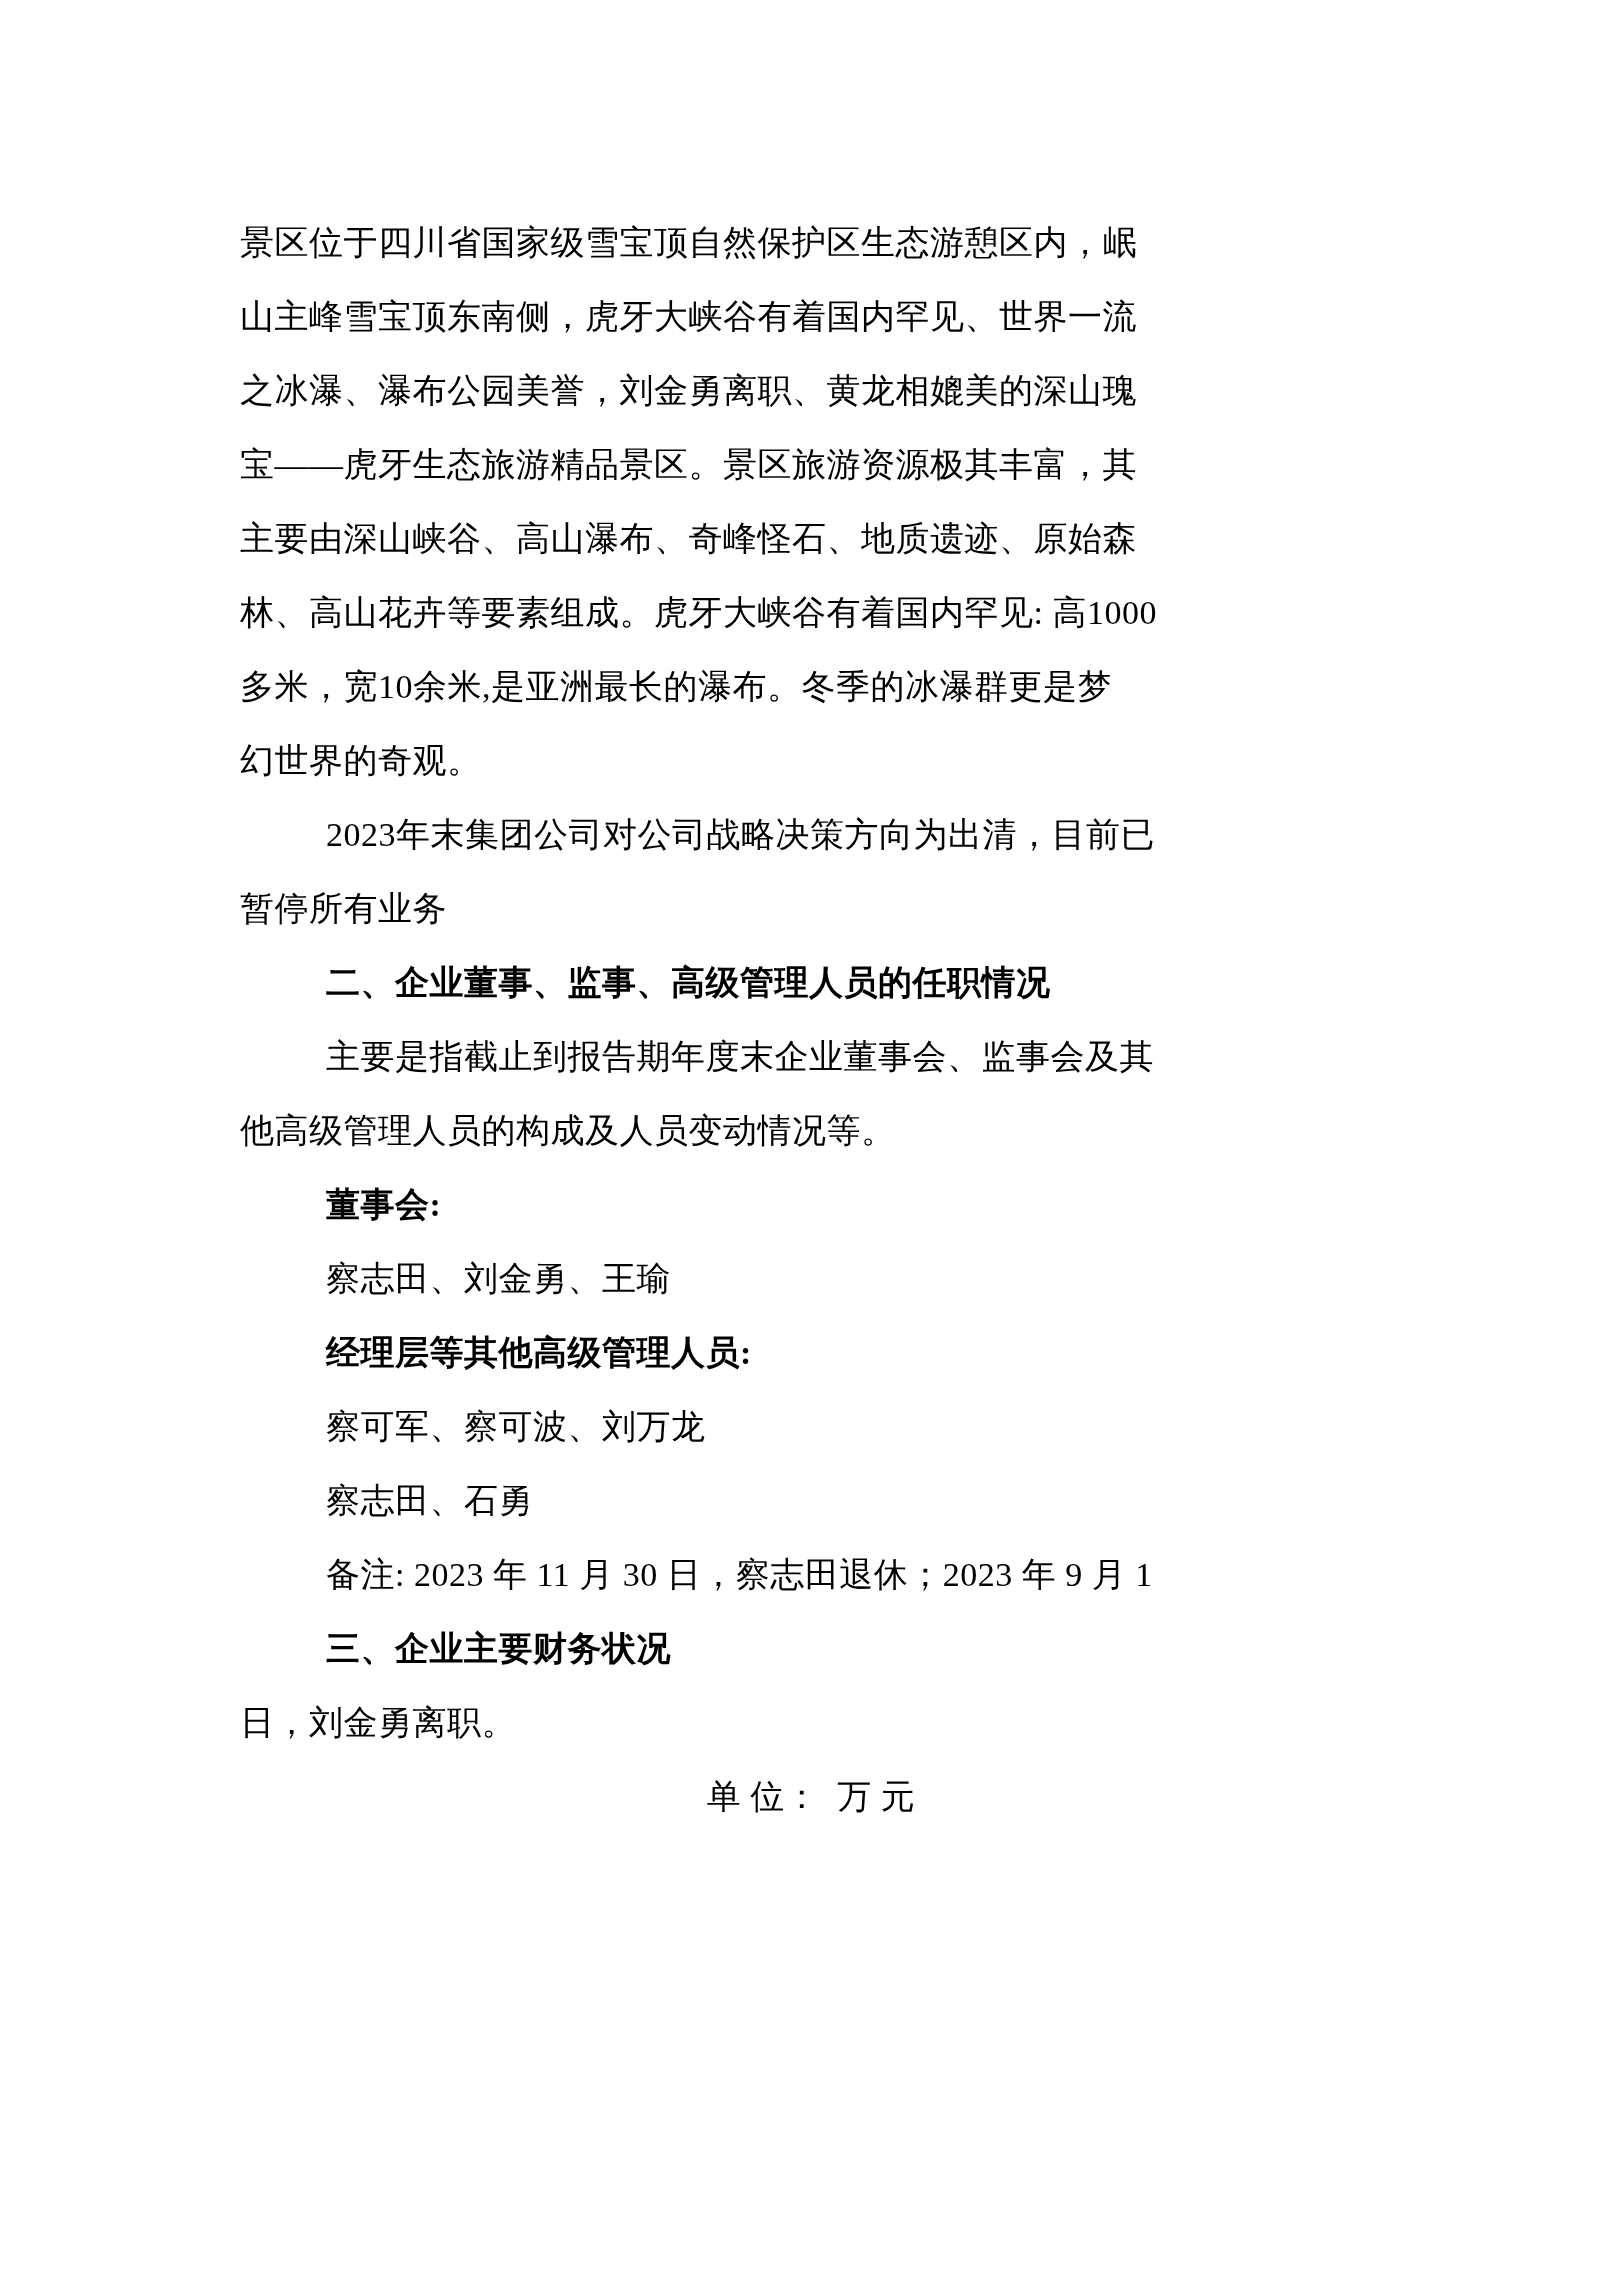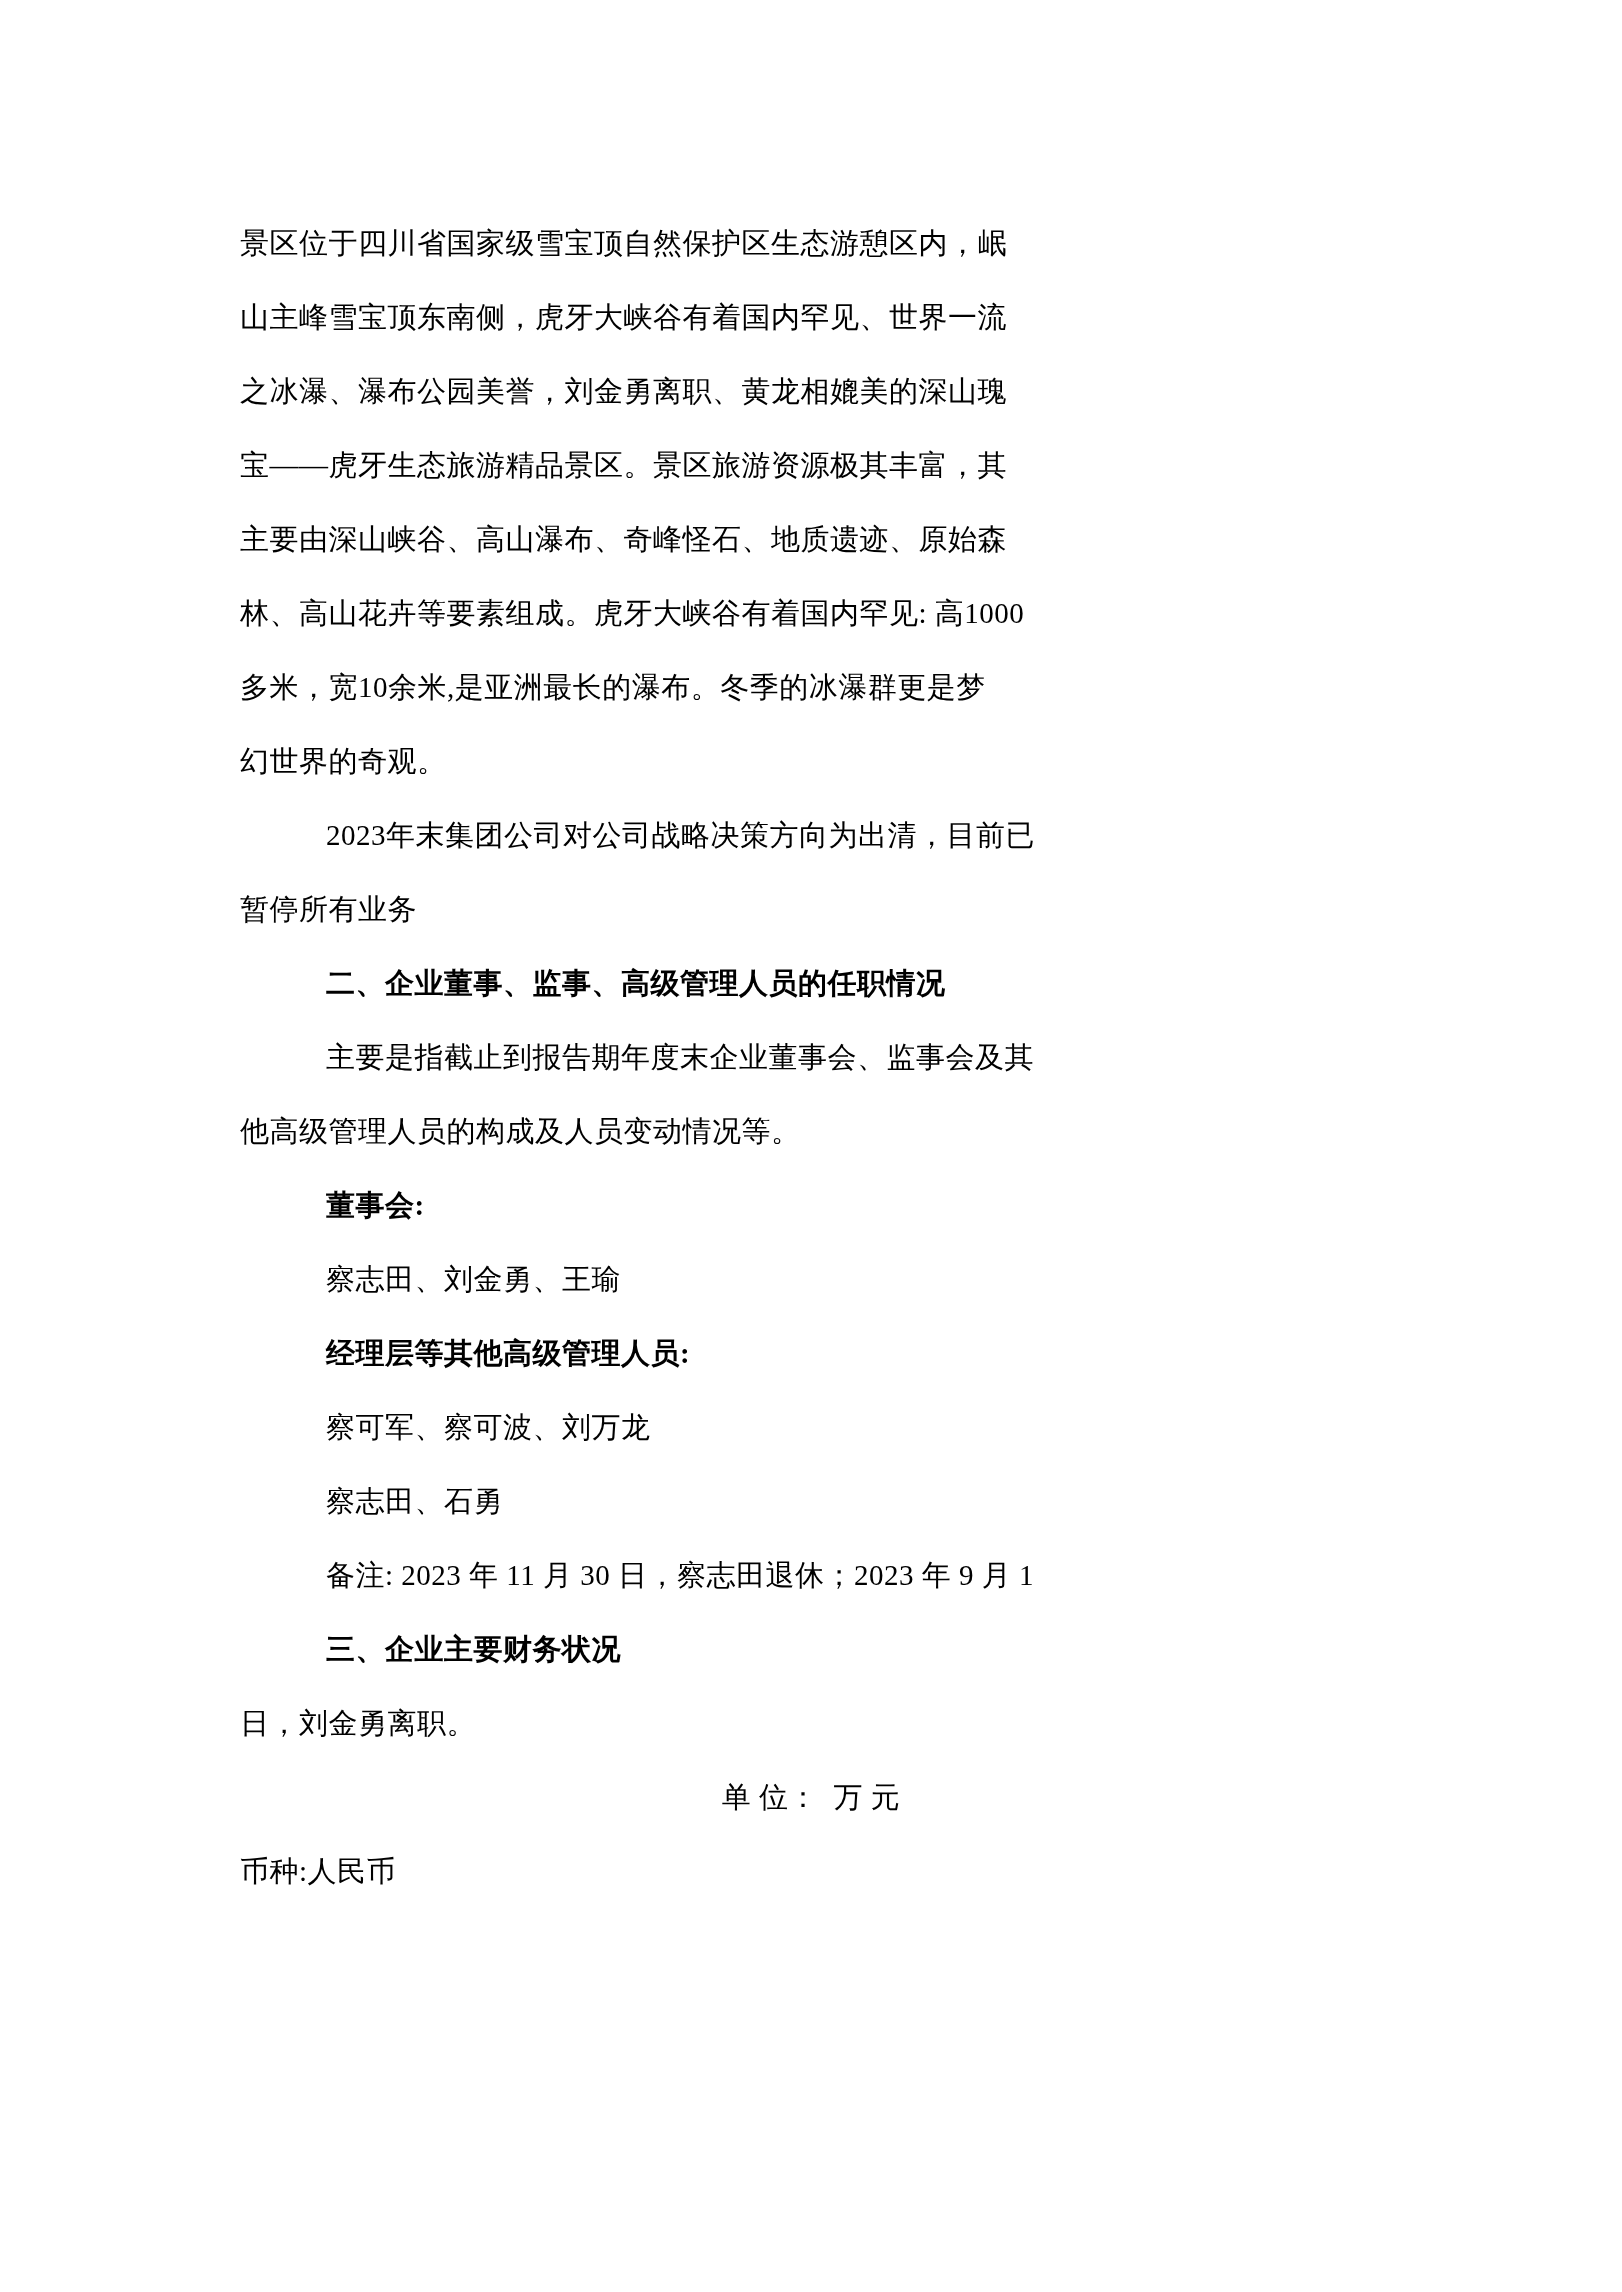--- a/index.html
+++ b/index.html
@@ -16,21 +16,21 @@
     color: #000000;
     font-family: "Liberation Serif", "DejaVu Serif", serif;
     box-sizing: border-box;
     padding: 206px 240px 0 240px;
     overflow: hidden;
   }
   .content {
     width: 100%;
   }
   .line {
-    font-size: 29px;
+    font-size: 34px;
     line-height: 74px;
     min-height: 74px;
     white-space: pre-wrap;
     text-align: justify;
     letter-spacing: 0.5px;
   }
   .indent { text-indent: 86px; }
   .bold   { font-weight: 700; }
   .right  { text-align: center; }
 </style>
@@ -54,16 +54,15 @@
     <div class="line">他高级管理人员的构成及人员变动情况等。</div>
     <div class="line indent bold">董事会:</div>
     <div class="line indent">察志田、刘金勇、王瑜</div>
     <div class="line indent bold">经理层等其他高级管理人员:</div>
     <div class="line indent">察可军、察可波、刘万龙</div>
     <div class="line indent">察志田、石勇</div>
     <div class="line indent">备注: 2023 年 11 月 30 日，察志田退休；2023 年 9 月 1</div>
     <div class="line indent bold">三、企业主要财务状况</div>
     <div class="line">日，刘金勇离职。</div>
     <div class="line right">单 位：  万 元</div>
-    <div class="line">币种:人民币</div>
   </div>
 </div>
 
 
 </body></html>

